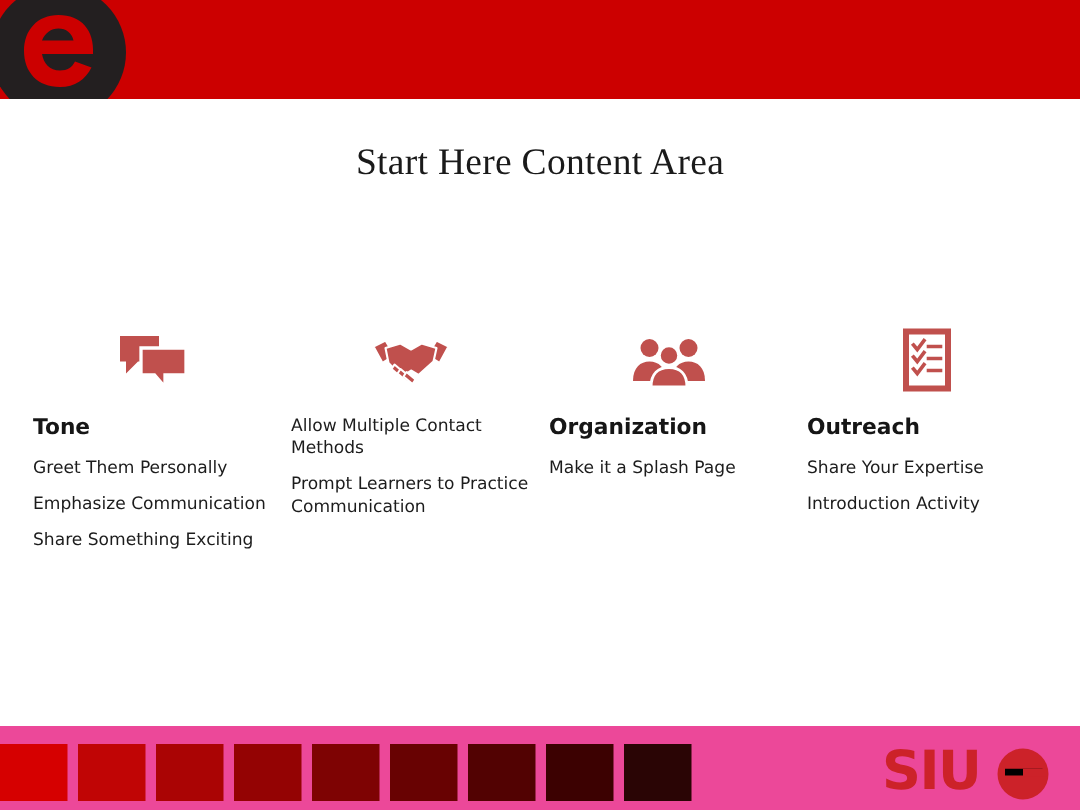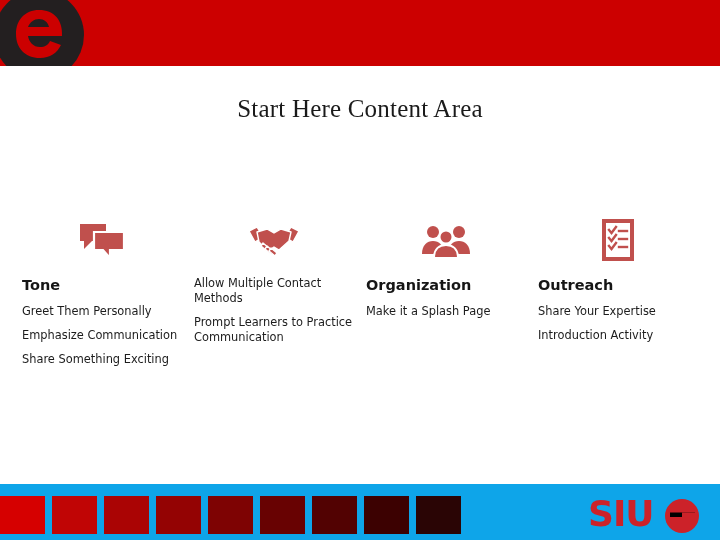--- a/index.html
+++ b/index.html
@@ -86,21 +86,21 @@
     margin-bottom: 9px;
   }
 
   
   .bottom-bar {
     position: absolute;
     left: 0;
     top: 484px;
     width: 720px;
     height: 56px;
-    background: #0ea5e9;
+    background: #ec4899;
     overflow: hidden;
   }
   .swatches {
     position: absolute;
     left: 0;
     top: 12px;
     display: flex;
   }
   .swatch {
     width: 45px;

